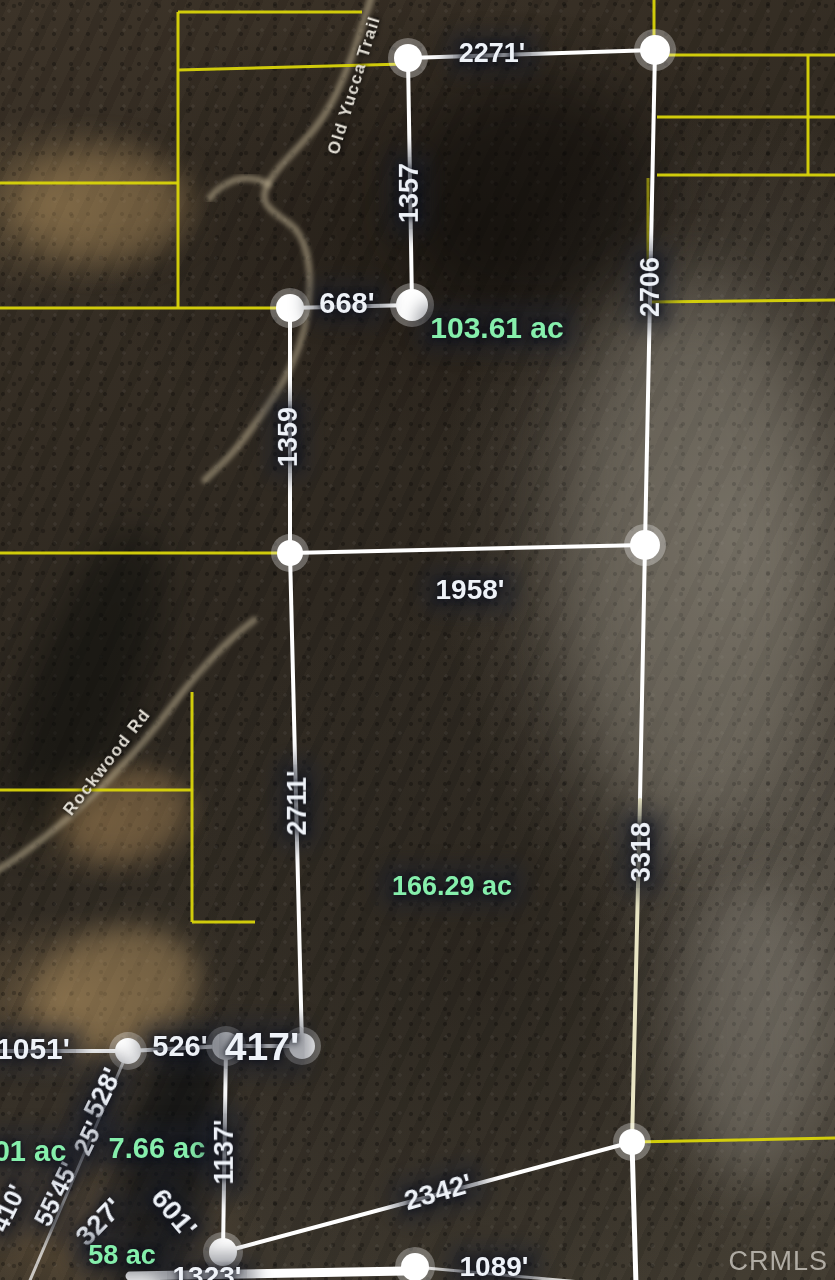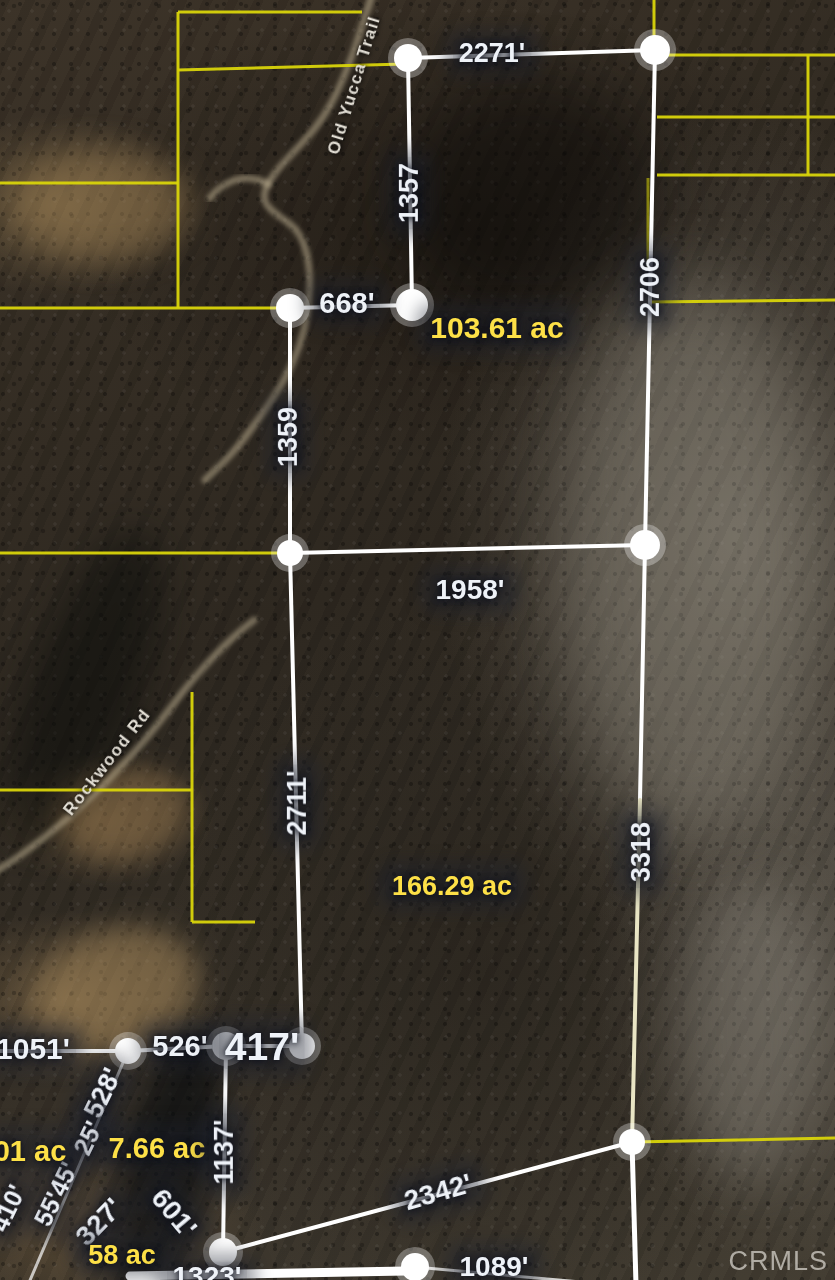--- a/index.html
+++ b/index.html
@@ -35,21 +35,21 @@
   .lbl{
     position:absolute;white-space:nowrap;font-weight:700;color:#eef2f8;
     line-height:1.12;filter:blur(0.3px);
   }
   .dim,.ac{
     background:rgba(26,31,46,0.38);
     box-shadow:0 0 16px 9px rgba(26,31,46,0.38);
     border-radius:8px;padding:0 6px;
     text-shadow:0 0 6px rgba(12,16,28,0.9),0 2px 8px rgba(12,16,28,0.7);
   }
-  .ac{color:#fde047;}
+  .ac{color:#86efac;}
   .road{
     color:rgba(242,238,228,0.92);letter-spacing:1.5px;
     text-shadow:0 1px 4px rgba(0,0,0,0.85),0 0 8px rgba(0,0,0,0.6);
   }
   .wm{
     position:absolute;right:7px;bottom:3px;
     color:rgba(208,204,196,0.78);font-size:27px;letter-spacing:1px;
     font-weight:400;filter:blur(0.3px);
   }
 </style>

